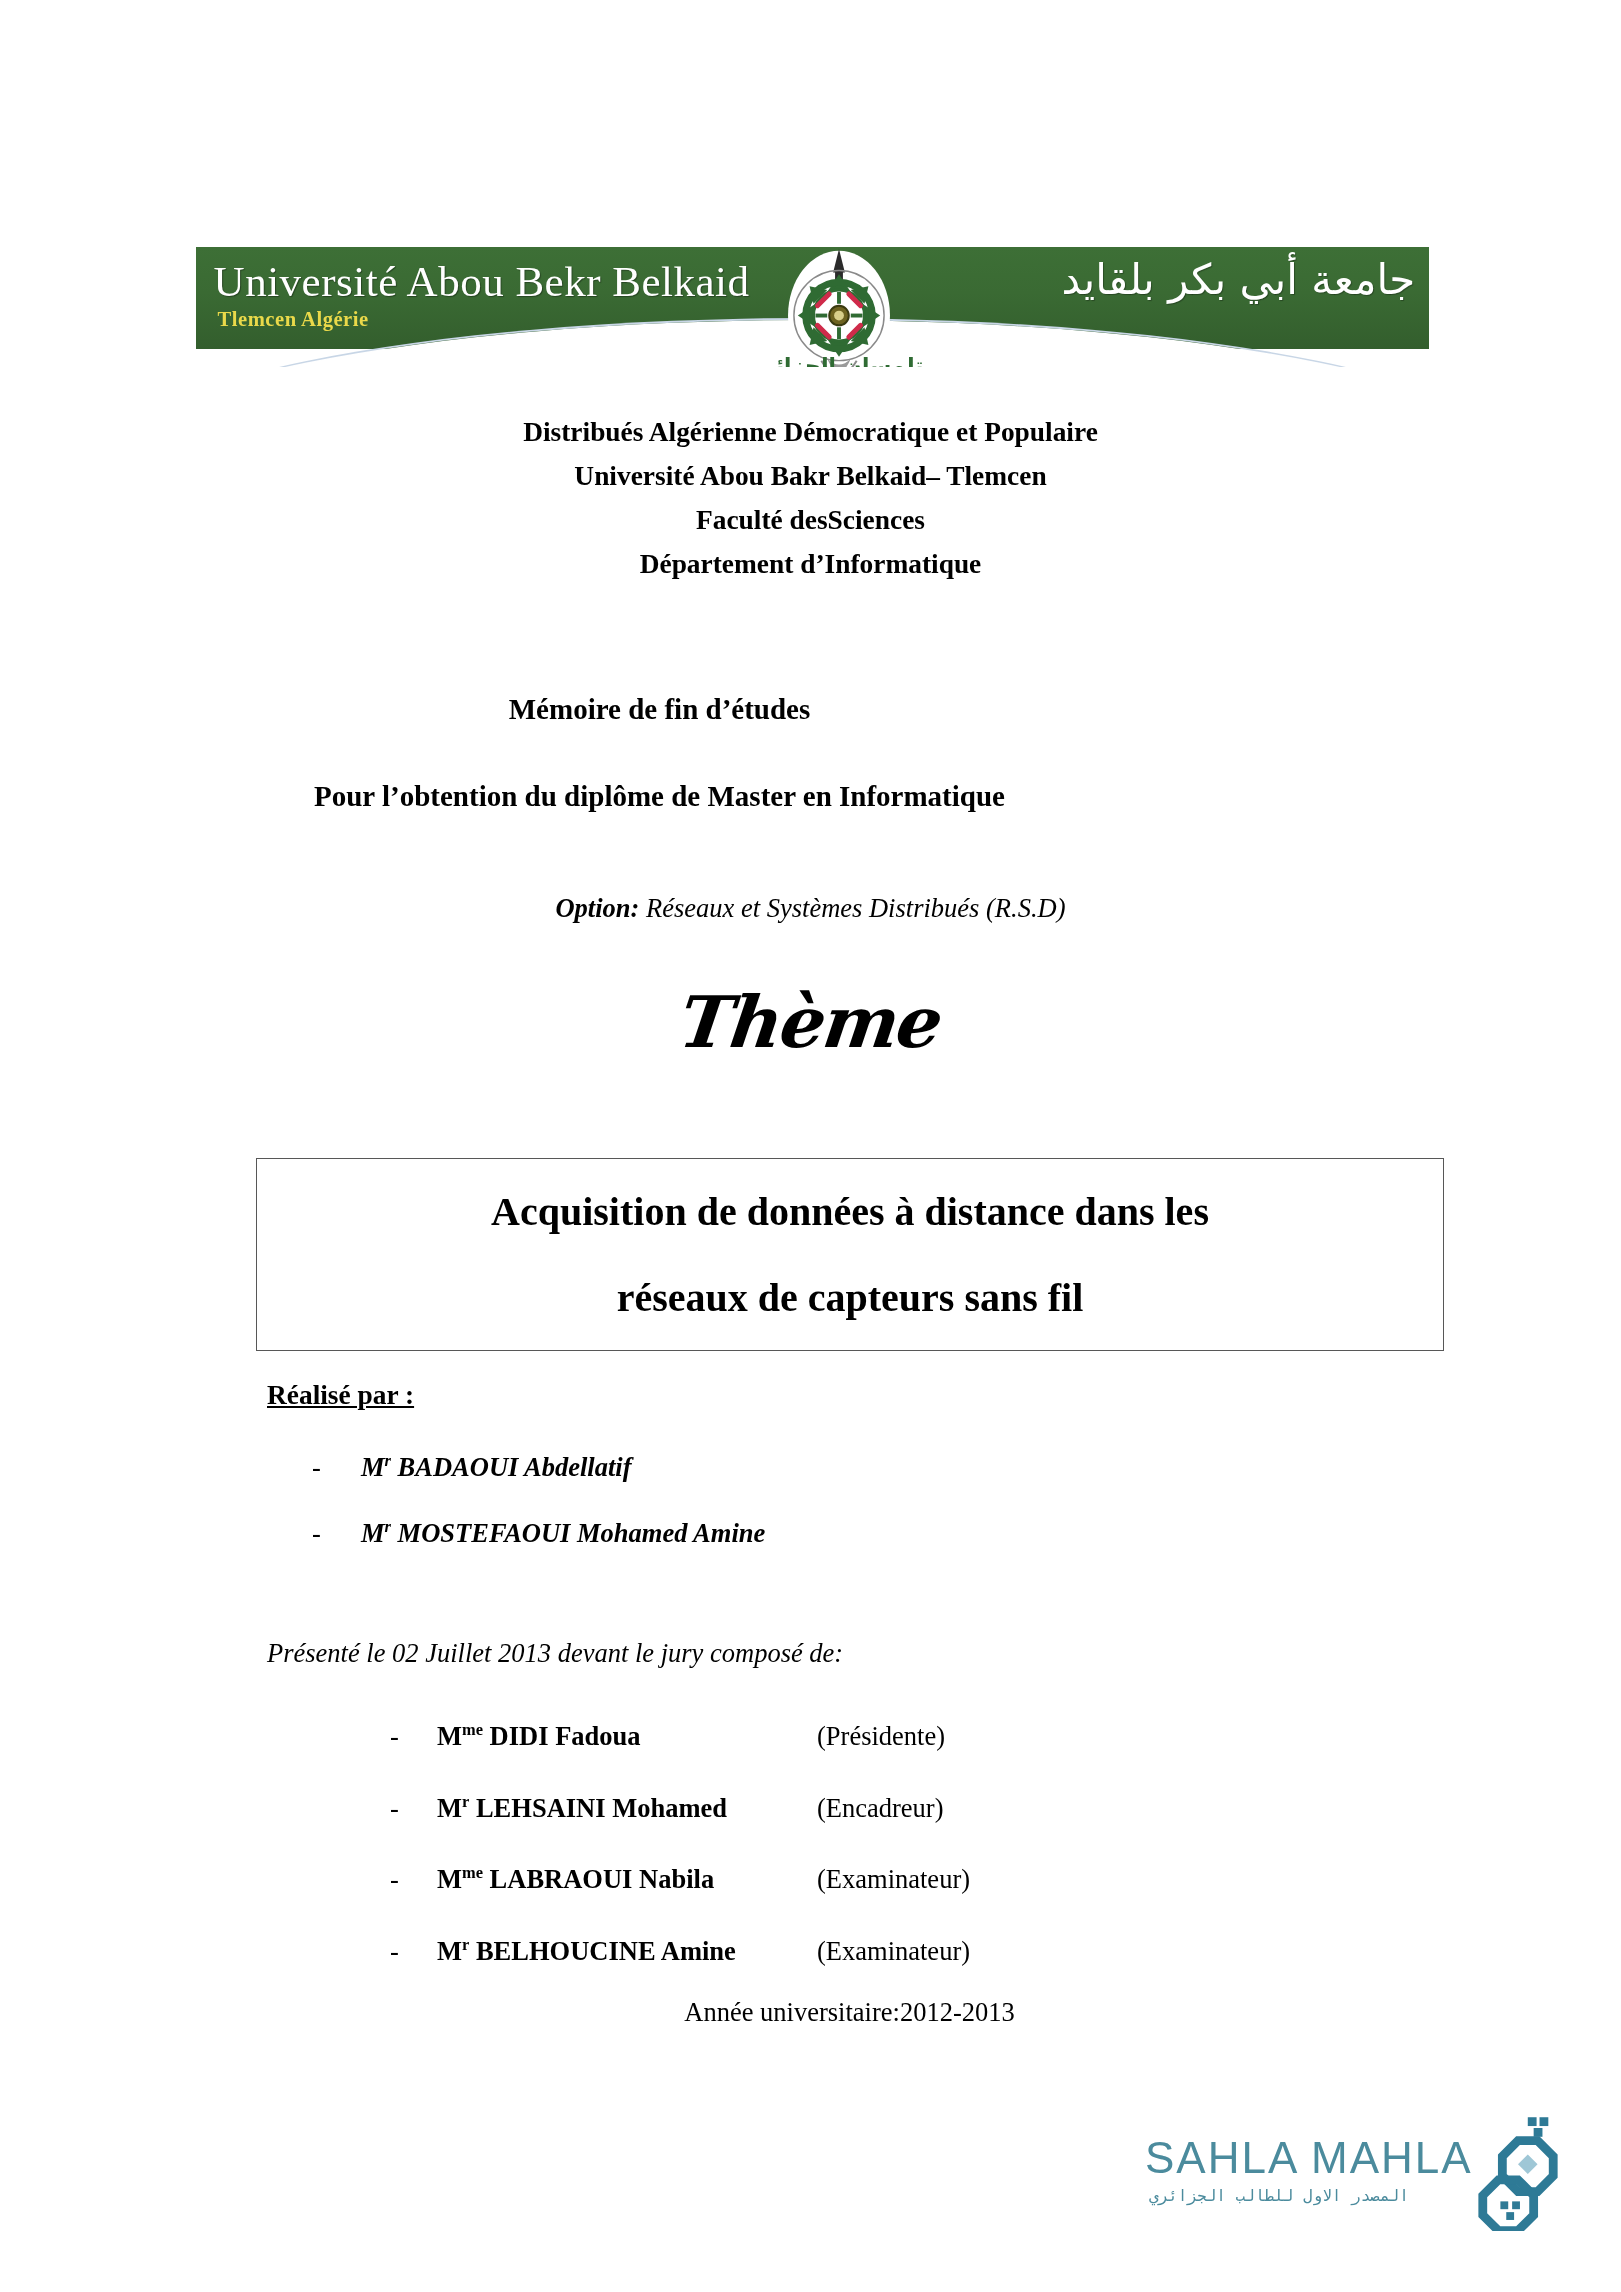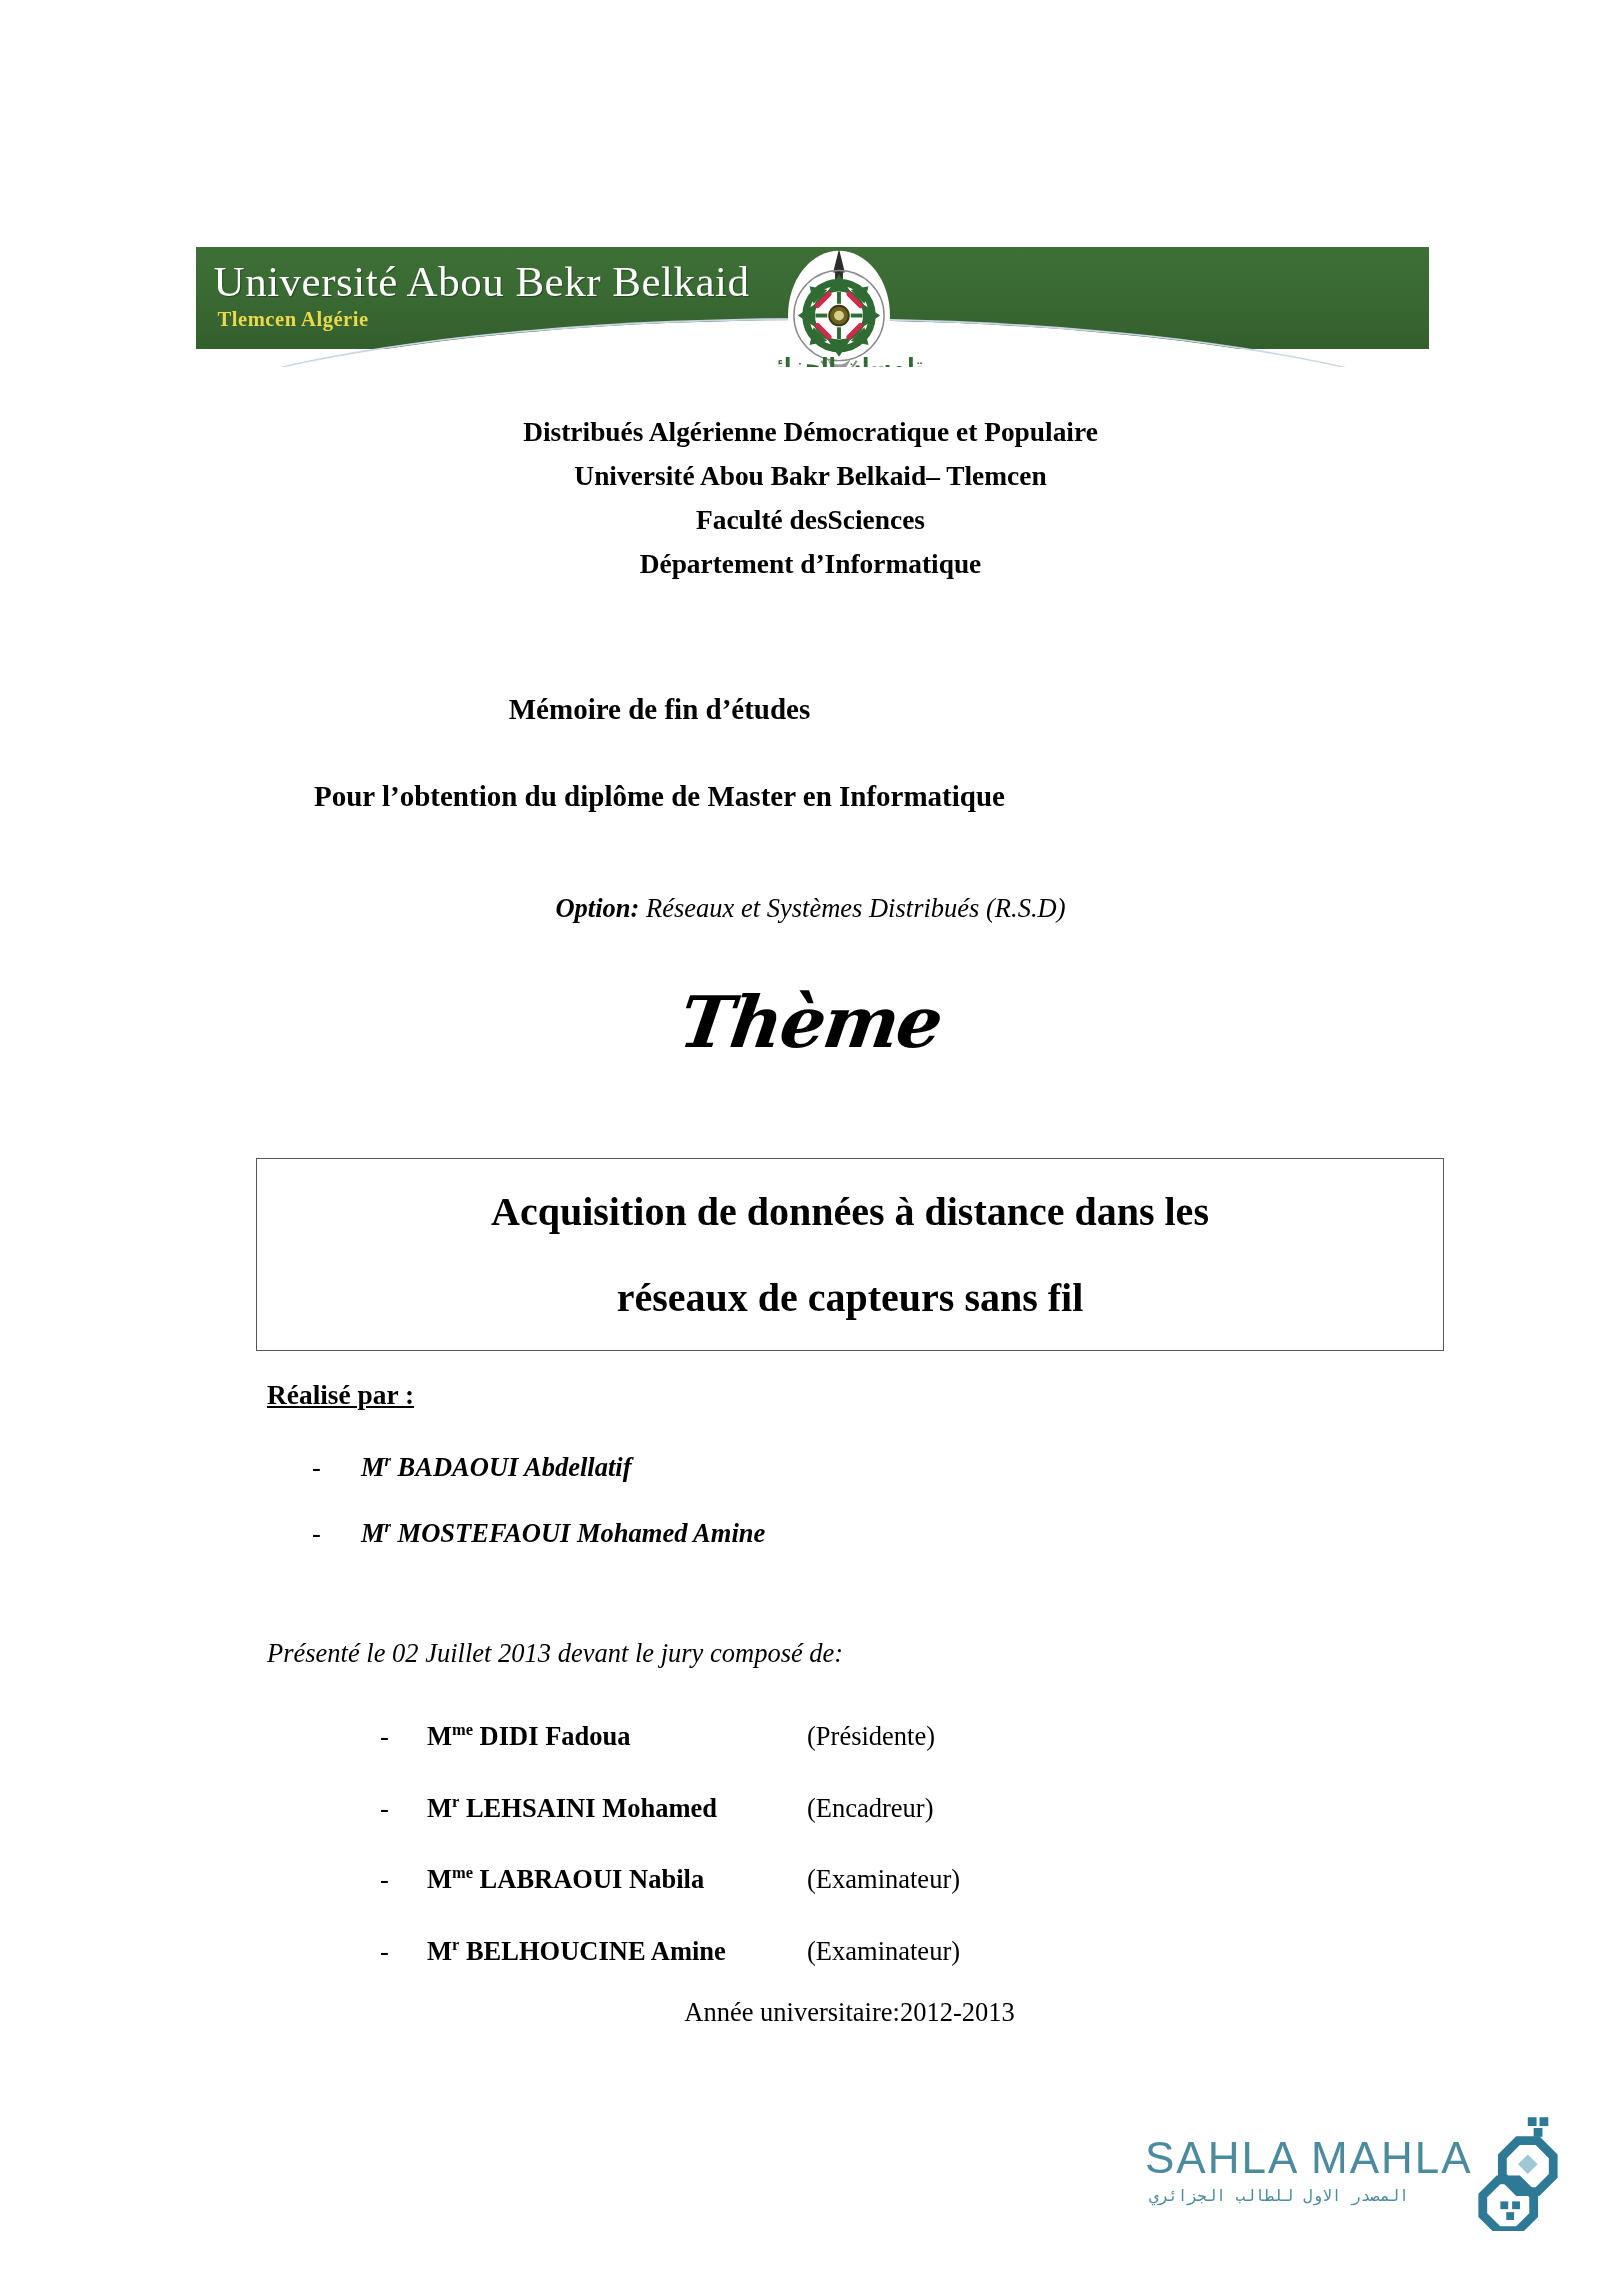--- a/index.html
+++ b/index.html
@@ -220,21 +220,21 @@
     top: 1638px;
     font-family: "Liberation Serif", serif;
     font-style: italic;
     font-size: 26.5px;
     color: #000;
   }
 
   
   .jury-row {
     position: absolute;
-    left: 380px;
+    left: 390px;
     width: 843px;
     font-family: "Liberation Serif", serif;
     font-size: 26.5px;
     color: #000;
     white-space: nowrap;
   }
   .jury-row .dash {
     display: inline-block;
     width: 47px;
   }
@@ -299,20 +299,21 @@
 </head>
 <body>
 
 <div id="page">
 
   <div id="banner">
     <div id="banner-green"></div>
 
     <div id="banner-fr">Université Abou Bekr Belkaid</div>
     <div id="banner-sub">Tlemcen  Algérie</div>
+    <div id="banner-ar">جامعة أبي بكر بلقايد</div>
 
     <div id="banner-swoosh"></div>
     <div id="banner-swoosh-edge"></div>
 
     <div id="emblem">
       <svg viewBox="0 0 112 152" width="110" height="149">
         <ellipse cx="56" cy="74" rx="52" ry="66" fill="#ffffff"></ellipse>
         <path d="M56 6 L50 30 L62 30 Z" fill="#2b2b2b"></path>
         <rect x="52" y="26" width="8" height="22" fill="#2b2b2b"></rect>
         <circle cx="56" cy="74" r="46" fill="none" stroke="#8a8a8a" stroke-width="1.5"></circle>

